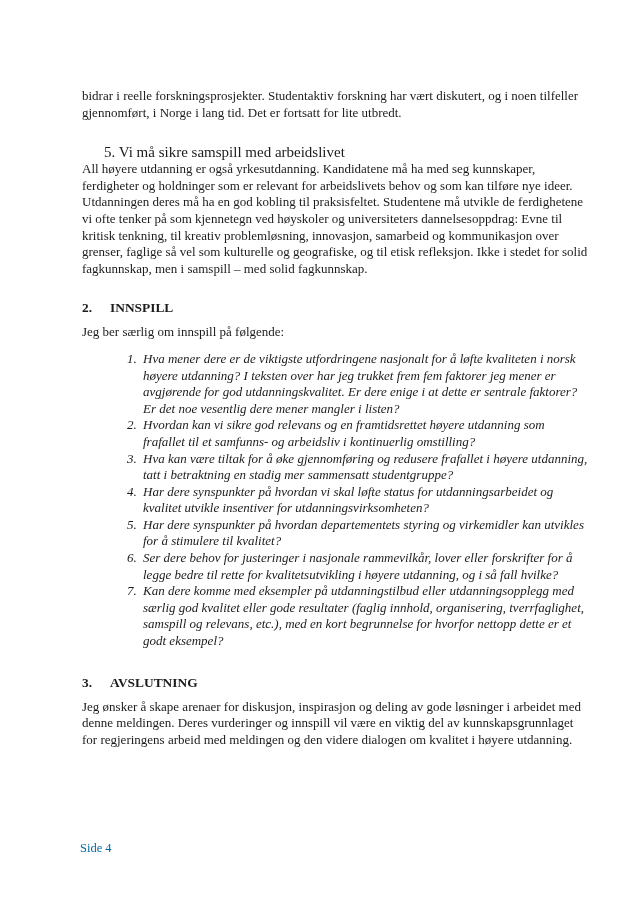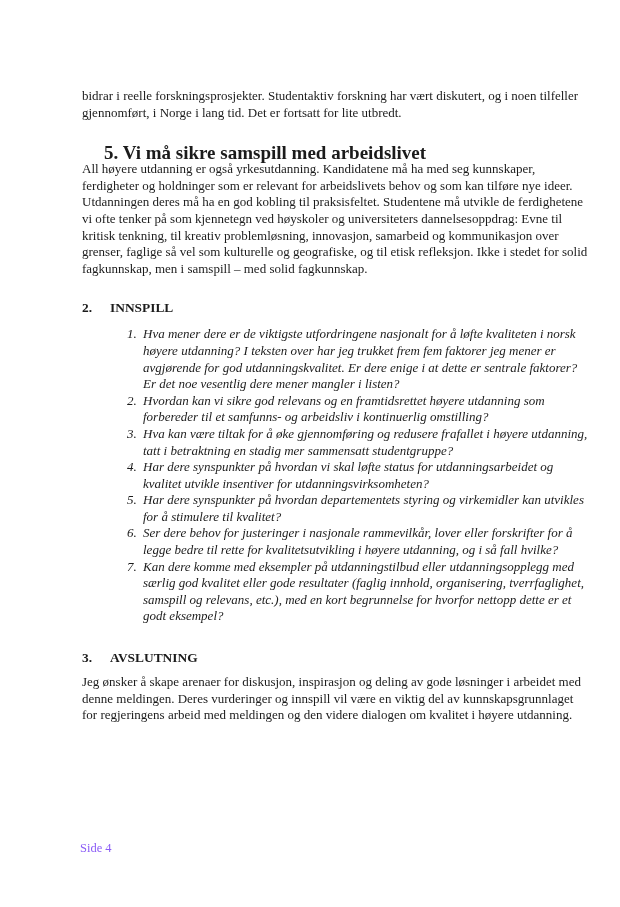--- a/index.html
+++ b/index.html
@@ -24,22 +24,22 @@
     font-size: 13px;
     line-height: 16.6px;
   }
   .content p {
     margin: 0;
     text-align: left;
   }
   .subsection-heading {
     margin: 23px 0 0 0;
     padding-left: 22px;
-    font-size: 19px;
-    font-weight: bold;
+    font-size: 15px;
+    font-weight: normal;
     line-height: 17px;
   }
   .section-heading {
     display: flex;
     margin: 22px 0 0 0;
     font-weight: bold;
     font-size: 13.4px;
     line-height: 17px;
   }
   .section-heading .sec-num {
@@ -63,44 +63,45 @@
     margin-top: 24px;
   }
   .closing-paragraph {
     margin-top: 8px !important;
   }
   .page-footer {
     position: absolute;
     left: 80px;
     top: 841px;
     font-size: 12.5px;
-    color: #8b5cf6;
+    color: #0369a1;
   }
 </style>
 </head>
 <body>
 
 <div class="page">
   <div class="content">
 
     <p>bidrar i reelle forskningsprosjekter. Studentaktiv forskning har vært diskutert, og i noen tilfeller gjennomført, i Norge i lang tid. Det er fortsatt for lite utbredt.</p>
 
     <div class="subsection-heading">5.  Vi må sikre samspill med arbeidslivet</div>
 
     <p>All høyere utdanning er også yrkesutdanning. Kandidatene må ha med seg kunnskaper, ferdigheter og holdninger som er relevant for arbeidslivets behov og som kan tilføre nye ideer. Utdanningen deres må ha en god kobling til praksisfeltet. Studentene må utvikle de ferdighetene vi ofte tenker på som kjennetegn ved høyskoler og universiteters dannelsesoppdrag: Evne til kritisk tenkning, til kreativ problemløsning, innovasjon, samarbeid og kommunikasjon over grenser, faglige så vel som kulturelle og geografiske, og til etisk refleksjon. Ikke i stedet for solid fagkunnskap, men i samspill – med solid fagkunnskap.</p>
 
     <div class="section-heading">
       <span class="sec-num">2.</span>
       <span class="sec-title">INNSPILL</span>
     </div>
 
+    <p class="section-intro">Jeg ber særlig om innspill på følgende:</p>
 
     <ol class="question-list">
       <li>Hva mener dere er de viktigste utfordringene nasjonalt for å løfte kvaliteten i norsk høyere utdanning? I teksten over har jeg trukket frem fem faktorer jeg mener er avgjørende for god utdanningskvalitet. Er dere enige i at dette er sentrale faktorer? Er det noe vesentlig dere mener mangler i listen?</li>
-      <li>Hvordan kan vi sikre god relevans og en framtidsrettet høyere utdanning som forbereder til et samfunns- og arbeidsliv i kontinuerlig omstilling?</li>
+      <li>Hvordan kan vi sikre god relevans og en framtidsrettet høyere utdanning som frafallet til et samfunns- og arbeidsliv i kontinuerlig omstilling?</li>
       <li>Hva kan være tiltak for å øke gjennomføring og redusere frafallet i høyere utdanning, tatt i betraktning en stadig mer sammensatt studentgruppe?</li>
       <li>Har dere synspunkter på hvordan vi skal løfte status for utdanningsarbeidet og kvalitet utvikle insentiver for utdanningsvirksomheten?</li>
       <li>Har dere synspunkter på hvordan departementets styring og virkemidler kan utvikles for å stimulere til kvalitet?</li>
       <li>Ser dere behov for justeringer i nasjonale rammevilkår, lover eller forskrifter for å legge bedre til rette for kvalitetsutvikling i høyere utdanning, og i så fall hvilke?</li>
       <li>Kan dere komme med eksempler på utdanningstilbud eller utdanningsopplegg med særlig god kvalitet eller gode resultater (faglig innhold, organisering, tverrfaglighet, samspill og relevans, etc.), med en kort begrunnelse for hvorfor nettopp dette er et godt eksempel?</li>
     </ol>
 
     <div class="section-heading section-3-heading">
       <span class="sec-num">3.</span>
       <span class="sec-title">AVSLUTNING</span>

